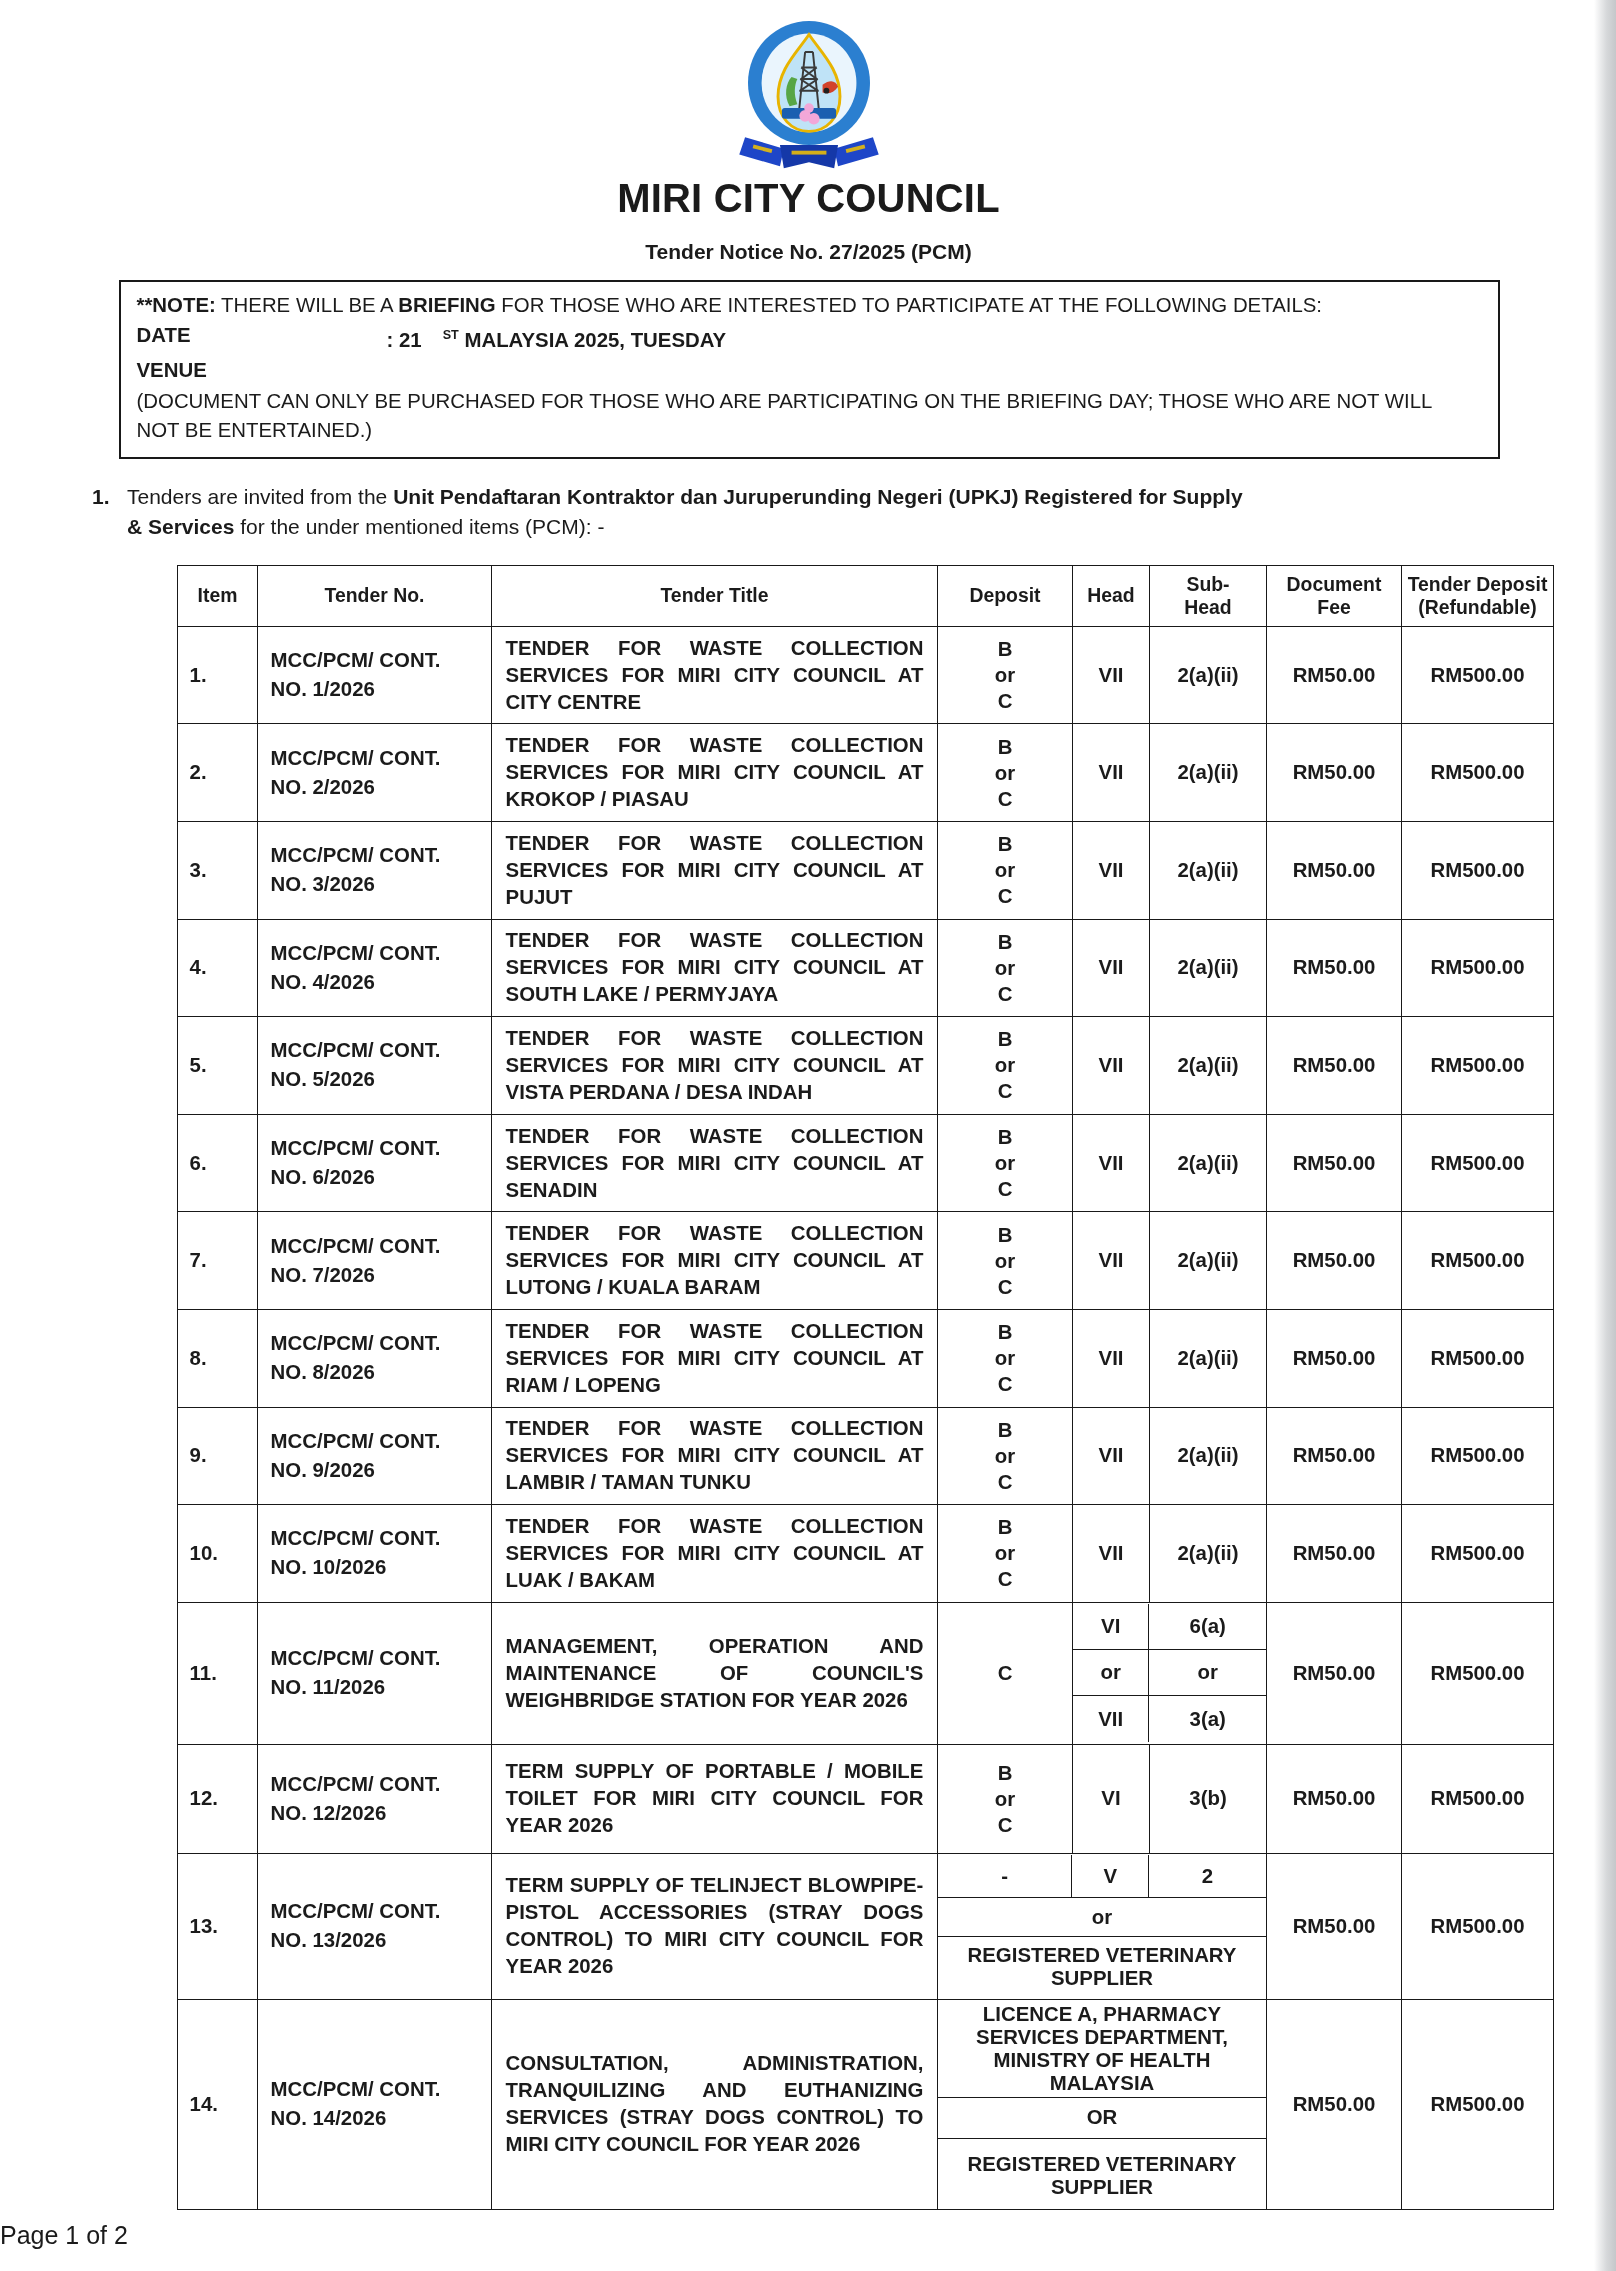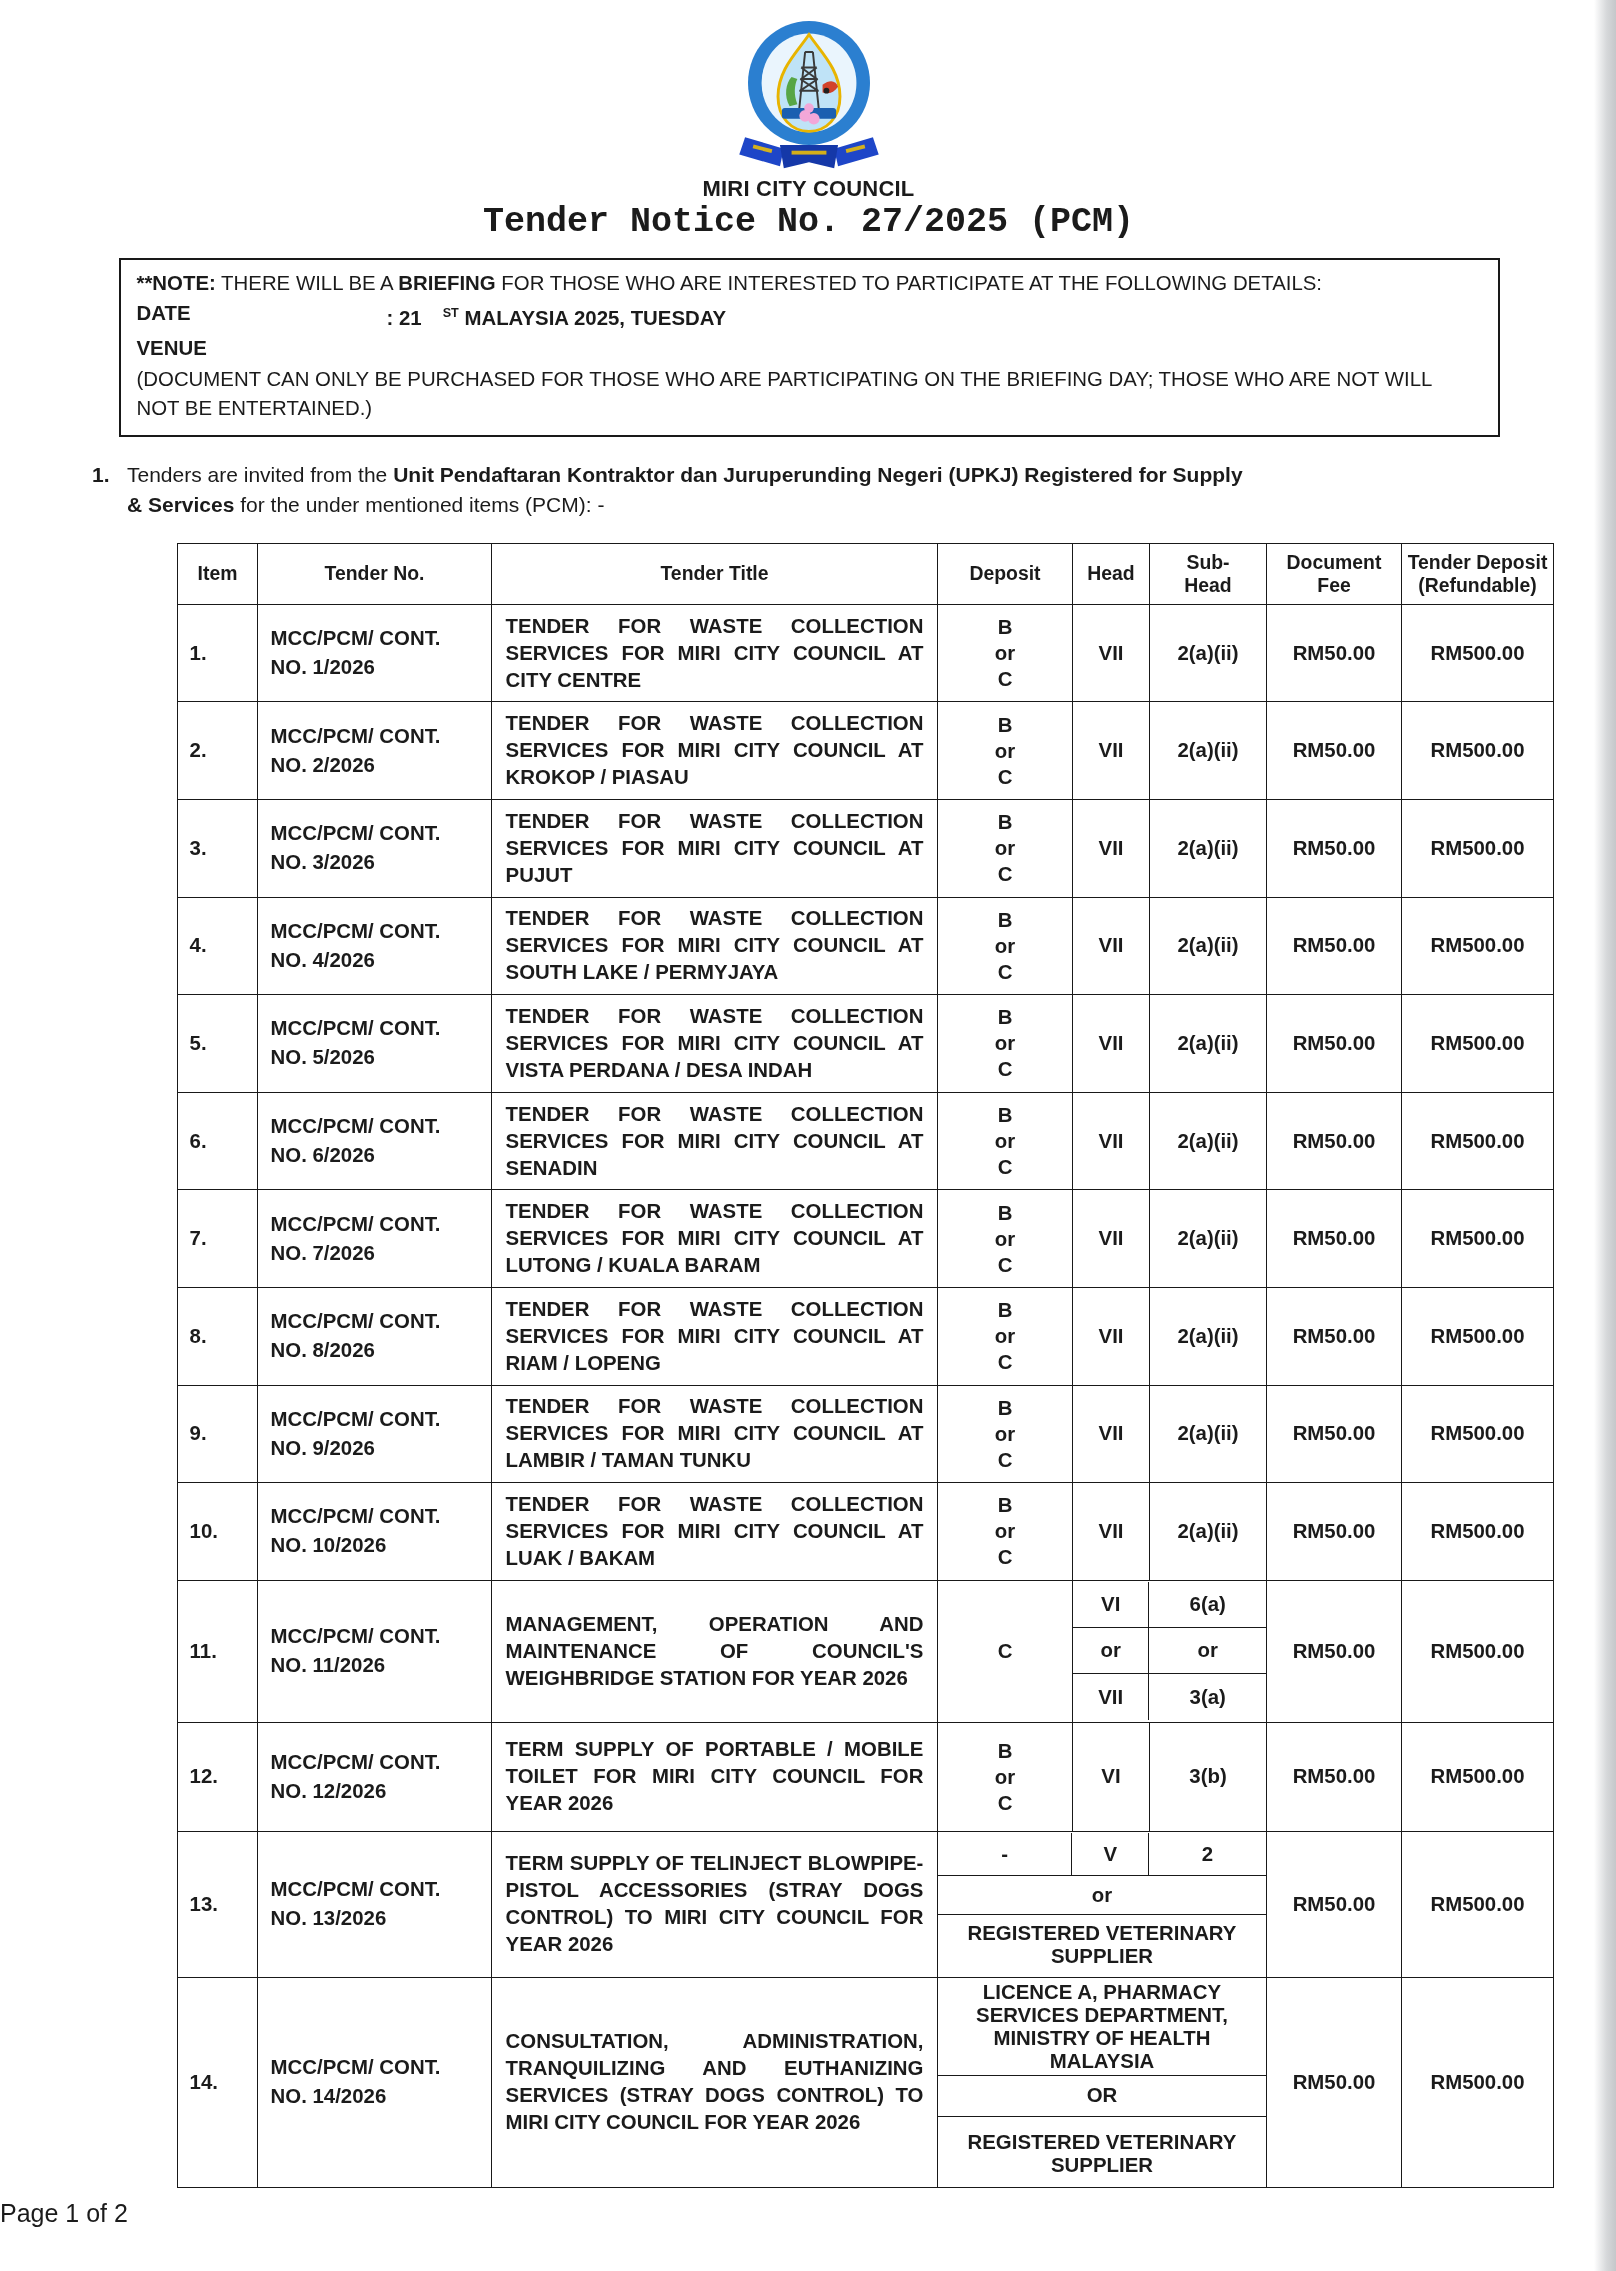--- a/index.html
+++ b/index.html
@@ -7,22 +7,22 @@
     width:1617px;height:2272px;position:relative;overflow:hidden;
     background:#ffffff;color:#1b1b1b;
     font-family:"Liberation Sans",sans-serif;
     -webkit-font-smoothing:antialiased;
   }
   .scan-edge{position:absolute;top:0;right:0;width:23px;height:100%;
     background:linear-gradient(to right,#ffffff 0%,#d6d8da 55%,#c3c5c8 100%);}
   
   .logo-wrap{display:flex;justify-content:center;margin-top:19.4px;}
   .doc-titles{text-align:center;margin-top:3.9px;}
-  .org-name{font-size:22px;font-weight:700;letter-spacing:0.2px;}
-  .notice-no{font-size:35px;font-weight:700;margin-top:0;font-family:Liberation Mono, monospace;}
+  .org-name{font-size:40px;font-weight:700;letter-spacing:0.2px;}
+  .notice-no{font-size:21px;font-weight:700;margin-top:19px;}
   
   .note-box{margin:15.5px 117px 0 119px;border:2.9px solid #191919;padding:9.7px 15.5px 11.6px;font-size:20.4px;}
   .note-line{font-weight:400;line-height:29px;}
   .note-line b{font-weight:700;}
   .note-row{display:grid;grid-template-columns:250px 1fr;font-weight:700;line-height:30px;}
   .note-row sup{font-size:.62em;vertical-align:super;margin-left:21px;}
   .note-foot{font-weight:400;white-space:pre-line;line-height:29px;margin-top:1.9px;}
   
   .intro{display:flex;margin:23px 113px 0 92px;font-size:21px;line-height:30px;}
   .intro .num{font-weight:700;width:35px;flex:0 0 35px;}

